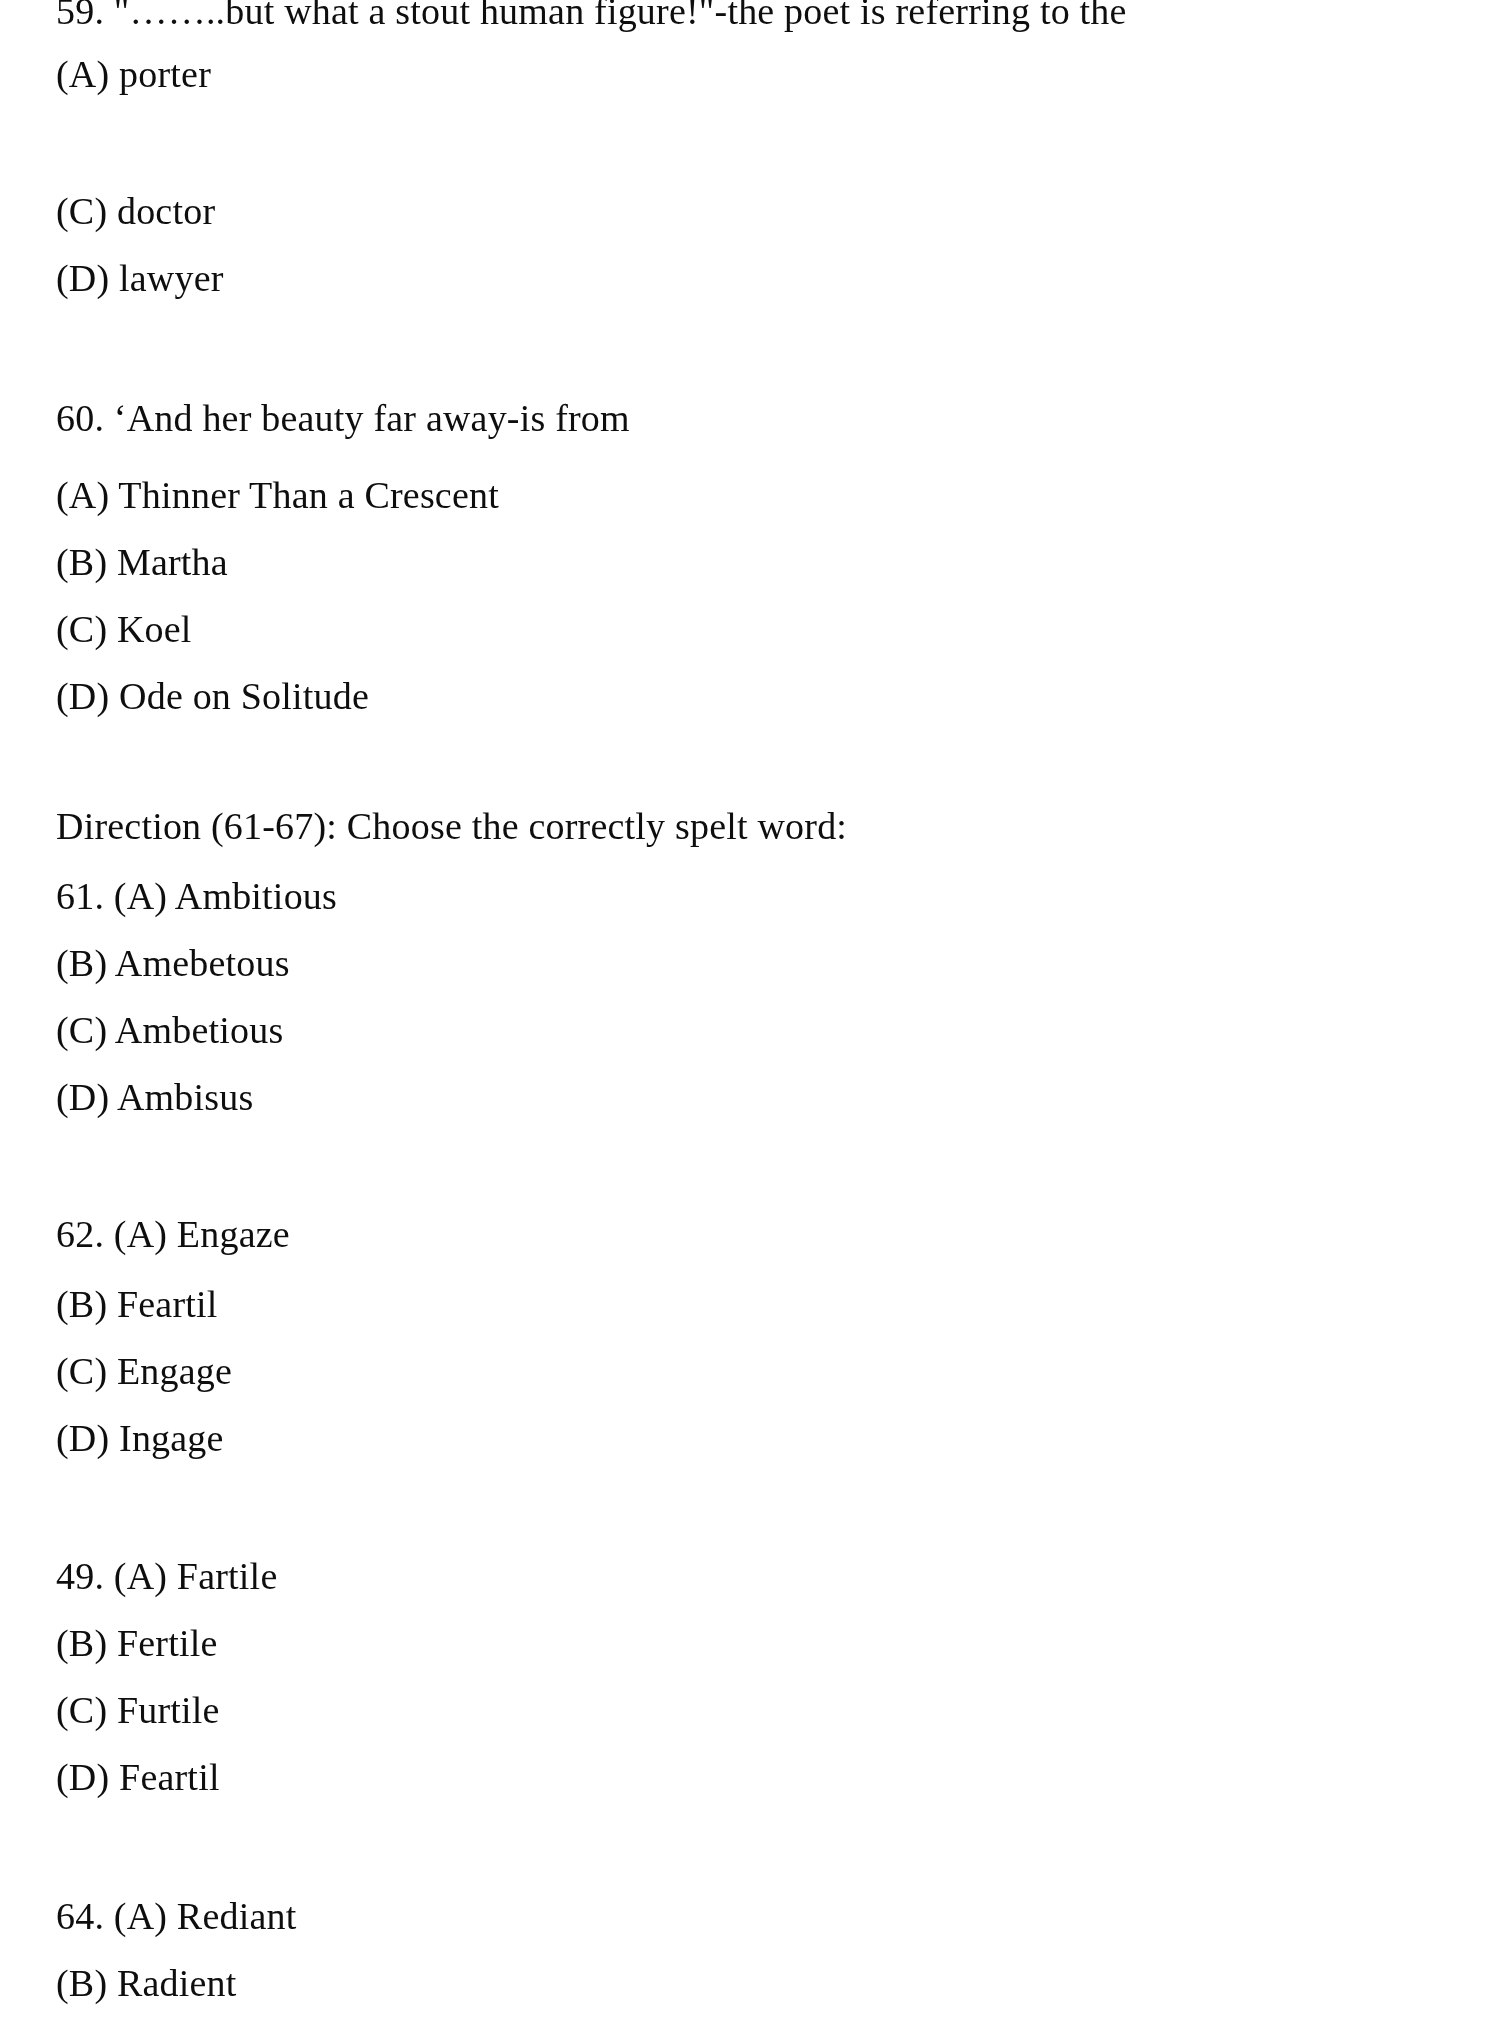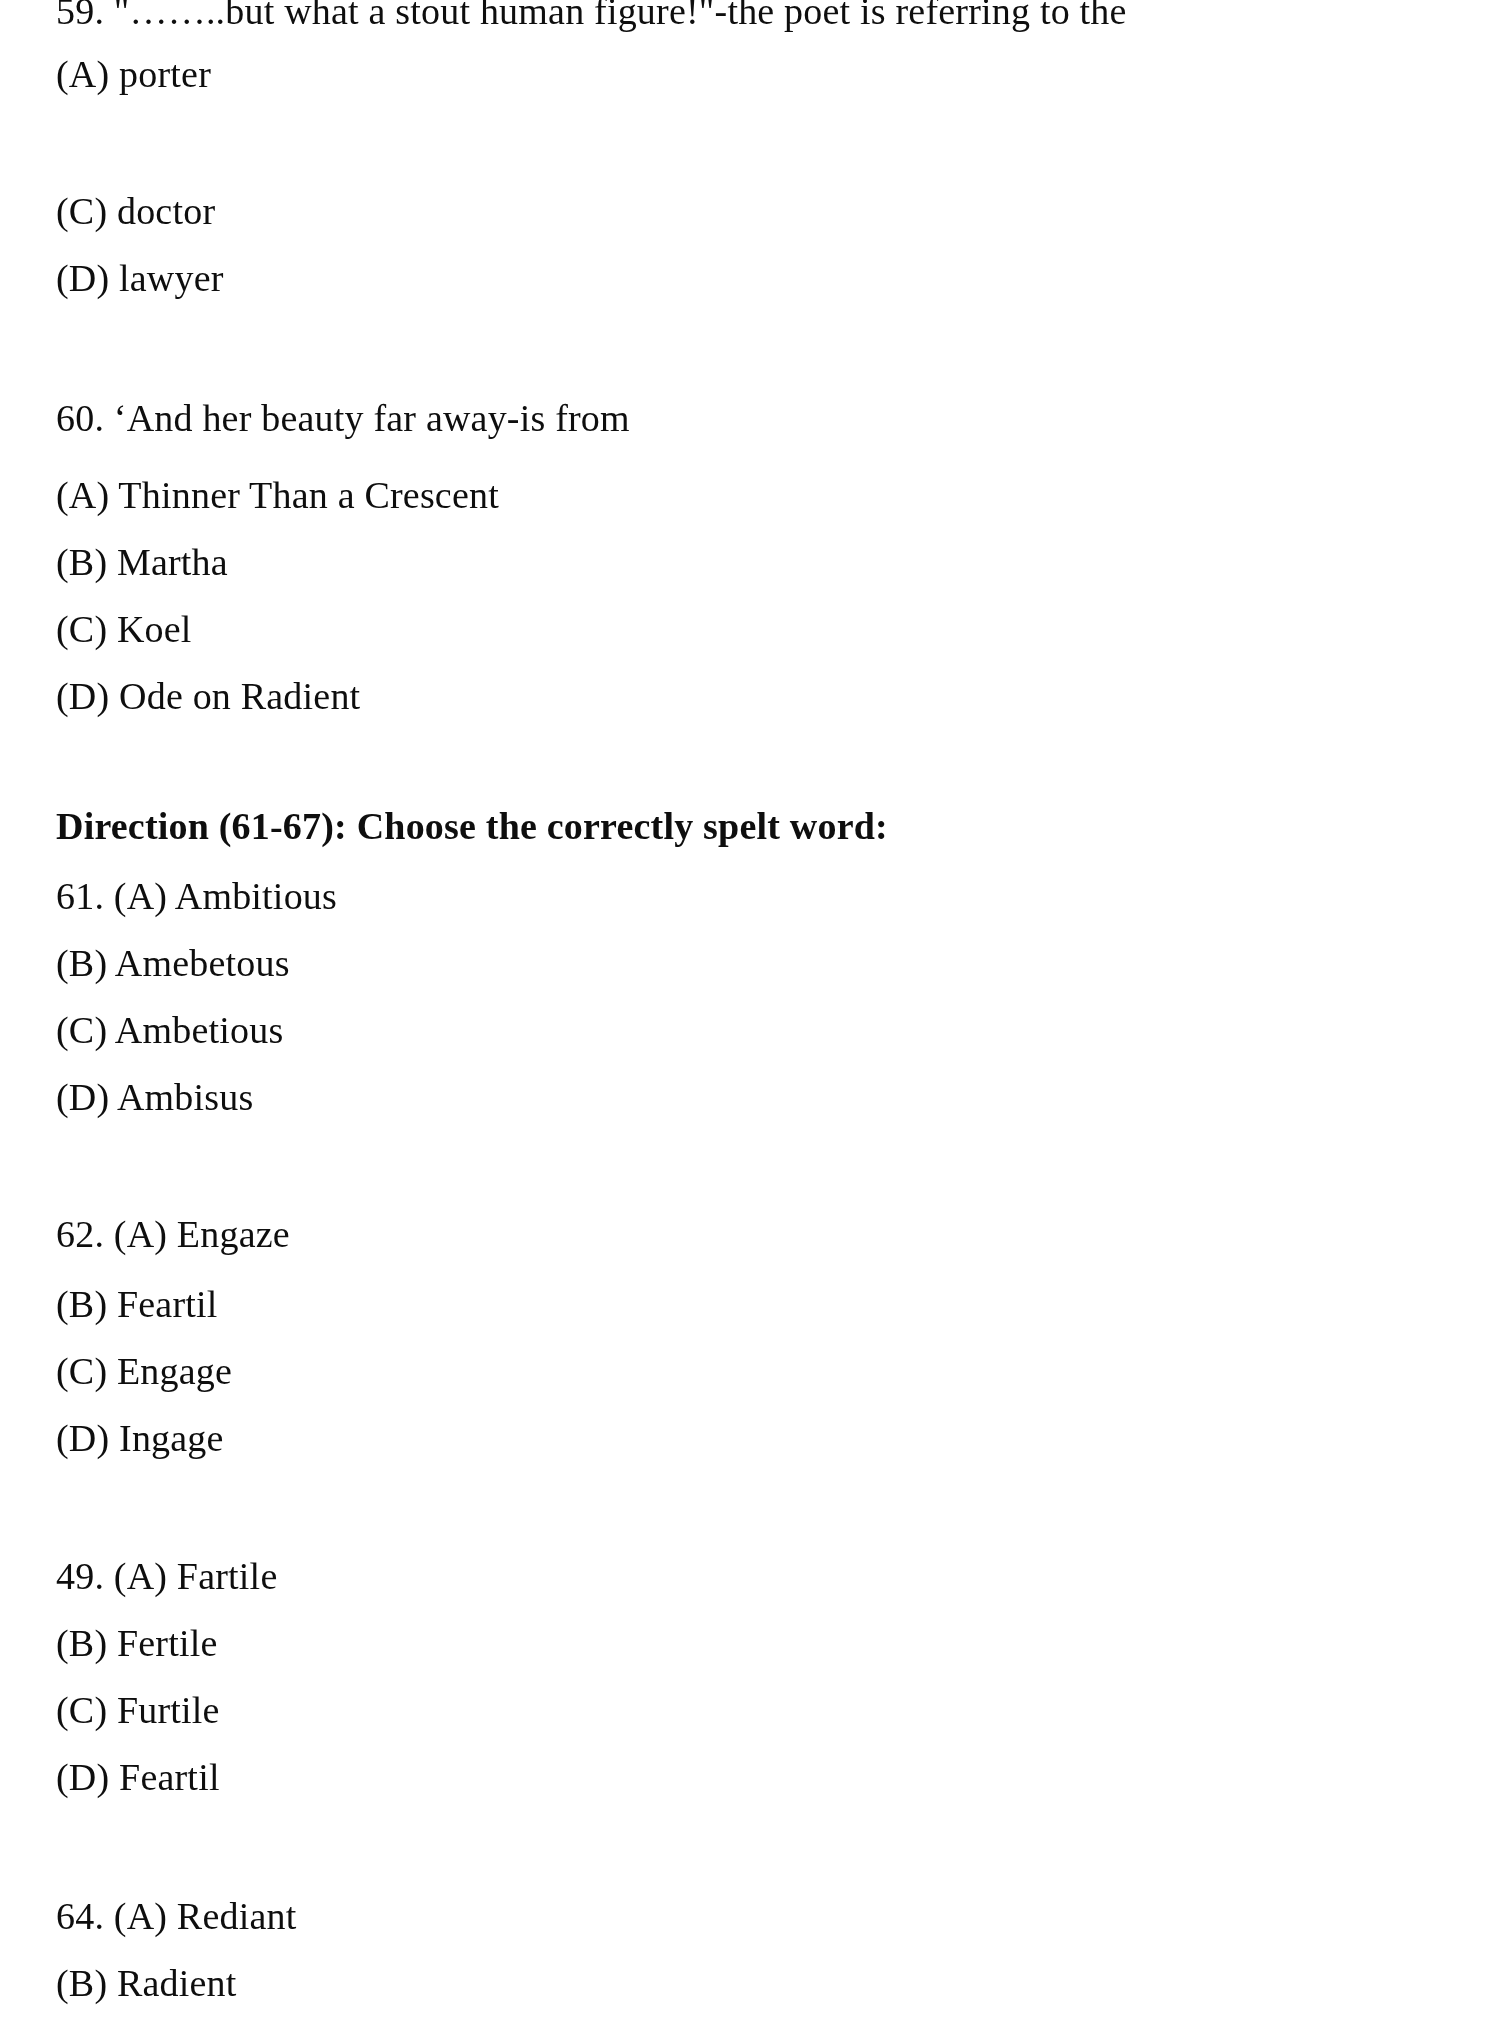--- a/index.html
+++ b/index.html
@@ -20,38 +20,38 @@
   .line {
     position: absolute;
     left: 56px;
     font-size: 38px;
     line-height: 1;
     color: #0e0e0e;
     white-space: pre;
     letter-spacing: 0.2px;
   }
   .bold {
-    font-weight: 700;
+    font-weight: 400;
   }
 </style>
 </head>
 <body>
 
 <div class="page">
 
   <div class="line" style="top:-8px">59. "……..but what a stout human figure!"-the poet is referring to the</div>
   <div class="line" style="top:55px">(A) porter</div>
   <div class="line" style="top:192px">(C) doctor</div>
   <div class="line" style="top:259px">(D) lawyer</div>
 
   <div class="line" style="top:399px">60. ‘And her beauty far away-is from</div>
   <div class="line" style="top:476px">(A) Thinner Than a Crescent</div>
   <div class="line" style="top:543px">(B) Martha</div>
   <div class="line" style="top:610px">(C) Koel</div>
-  <div class="line" style="top:677px">(D) Ode on Radient</div>
+  <div class="line" style="top:677px">(D) Ode on Solitude</div>
 
   <div class="line bold" style="top:807px">Direction (61-67): Choose the correctly spelt word:</div>
 
   <div class="line" style="top:877px">61. (A) Ambitious</div>
   <div class="line" style="top:944px">(B) Amebetous</div>
   <div class="line" style="top:1011px">(C) Ambetious</div>
   <div class="line" style="top:1078px">(D) Ambisus</div>
 
   <div class="line" style="top:1215px">62. (A) Engaze</div>
   <div class="line" style="top:1285px">(B) Feartil</div>

